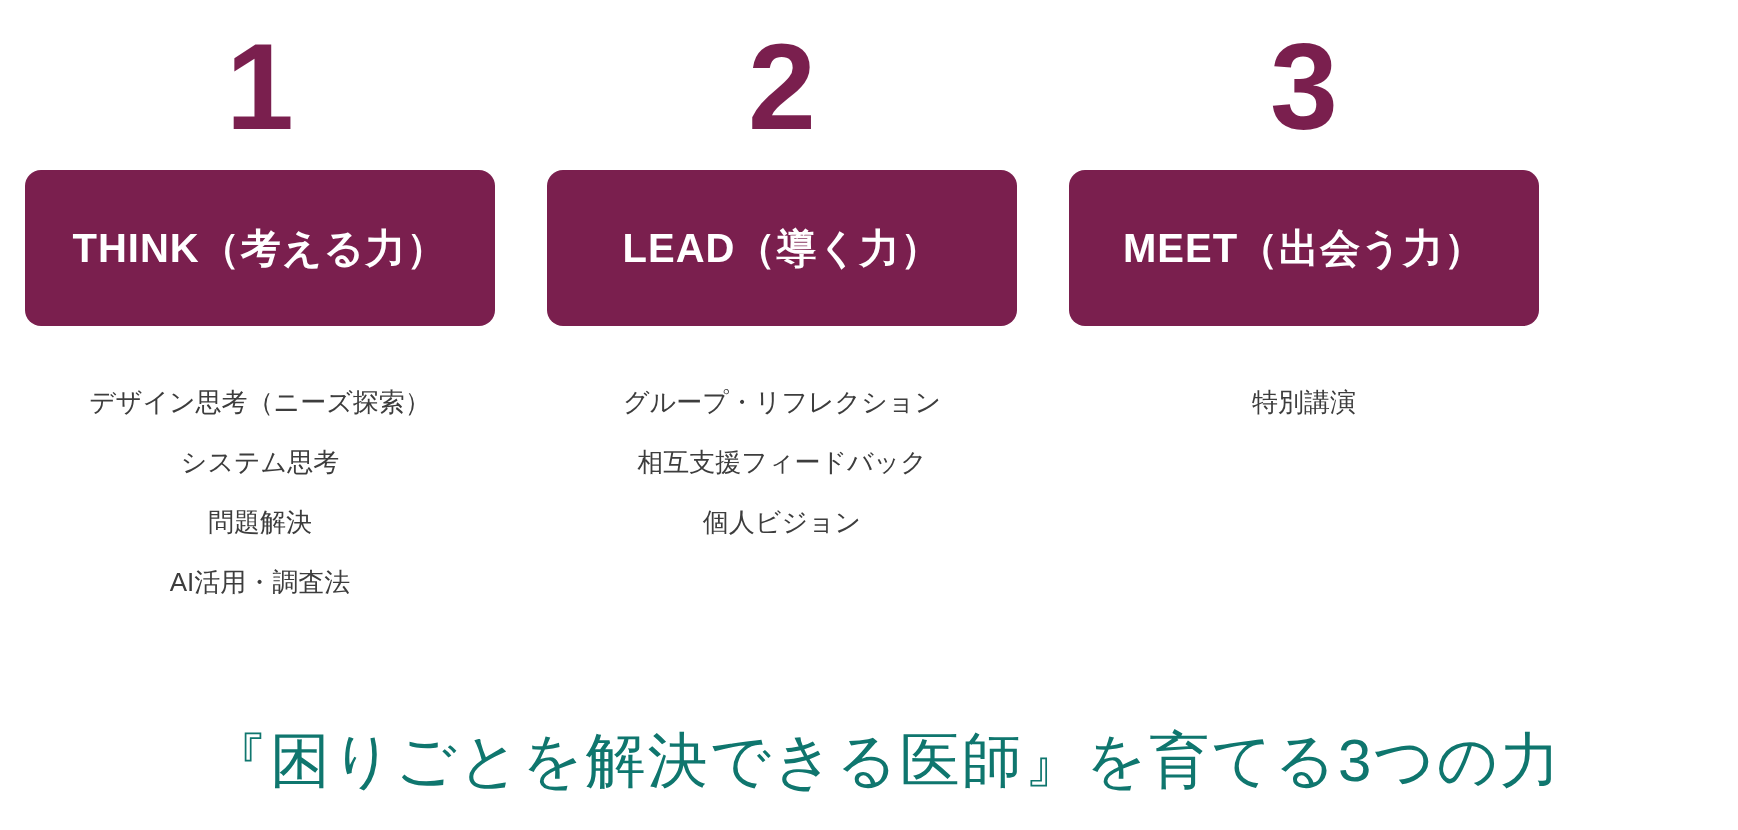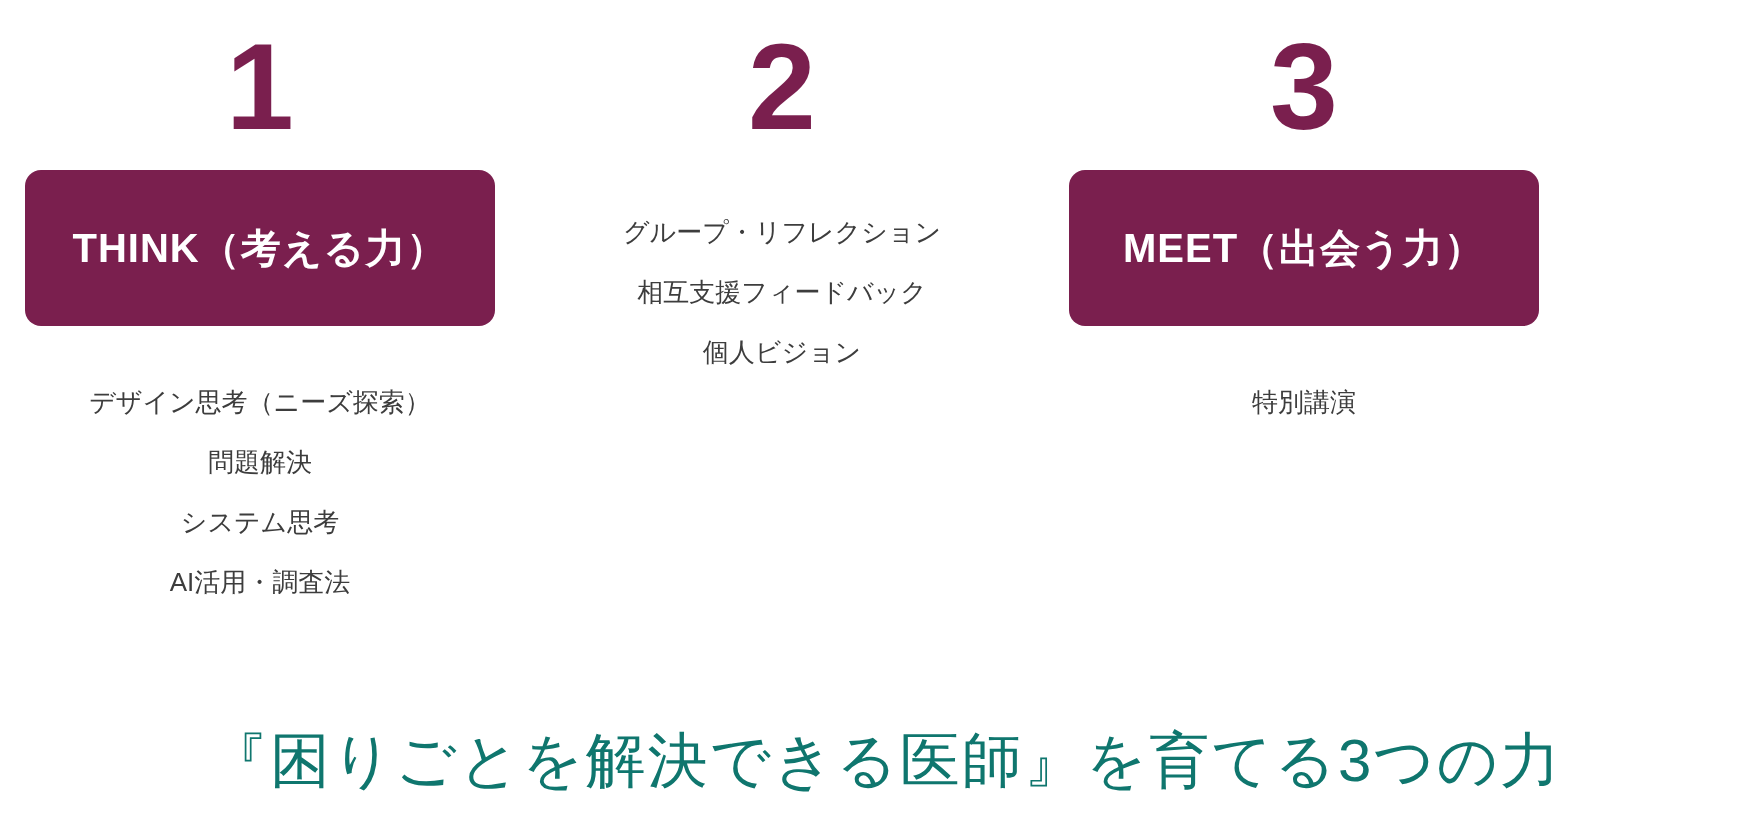--- a/index.html
+++ b/index.html
@@ -89,28 +89,31 @@
 
   <div class="columns">
 
     <div class="column">
       <div class="pillar-number">1</div>
       <div class="title-box">
         <span class="title-text">THINK（考える力）</span>
       </div>
       <ul class="items">
         <li>デザイン思考（ニーズ探索）</li>
+        <li>システム思考</li>
         <li>問題解決</li>
-        <li>システム思考</li>
         <li>AI活用・調査法</li>
       </ul>
     </div>
 
     <div class="column">
       <div class="pillar-number">2</div>
+      <div class="title-box">
+        <span class="title-text">LEAD（導く力）</span>
+      </div>
       <ul class="items">
         <li>グループ・リフレクション</li>
         <li>相互支援フィードバック</li>
         <li>個人ビジョン</li>
       </ul>
     </div>
 
     <div class="column">
       <div class="pillar-number">3</div>
       <div class="title-box">

